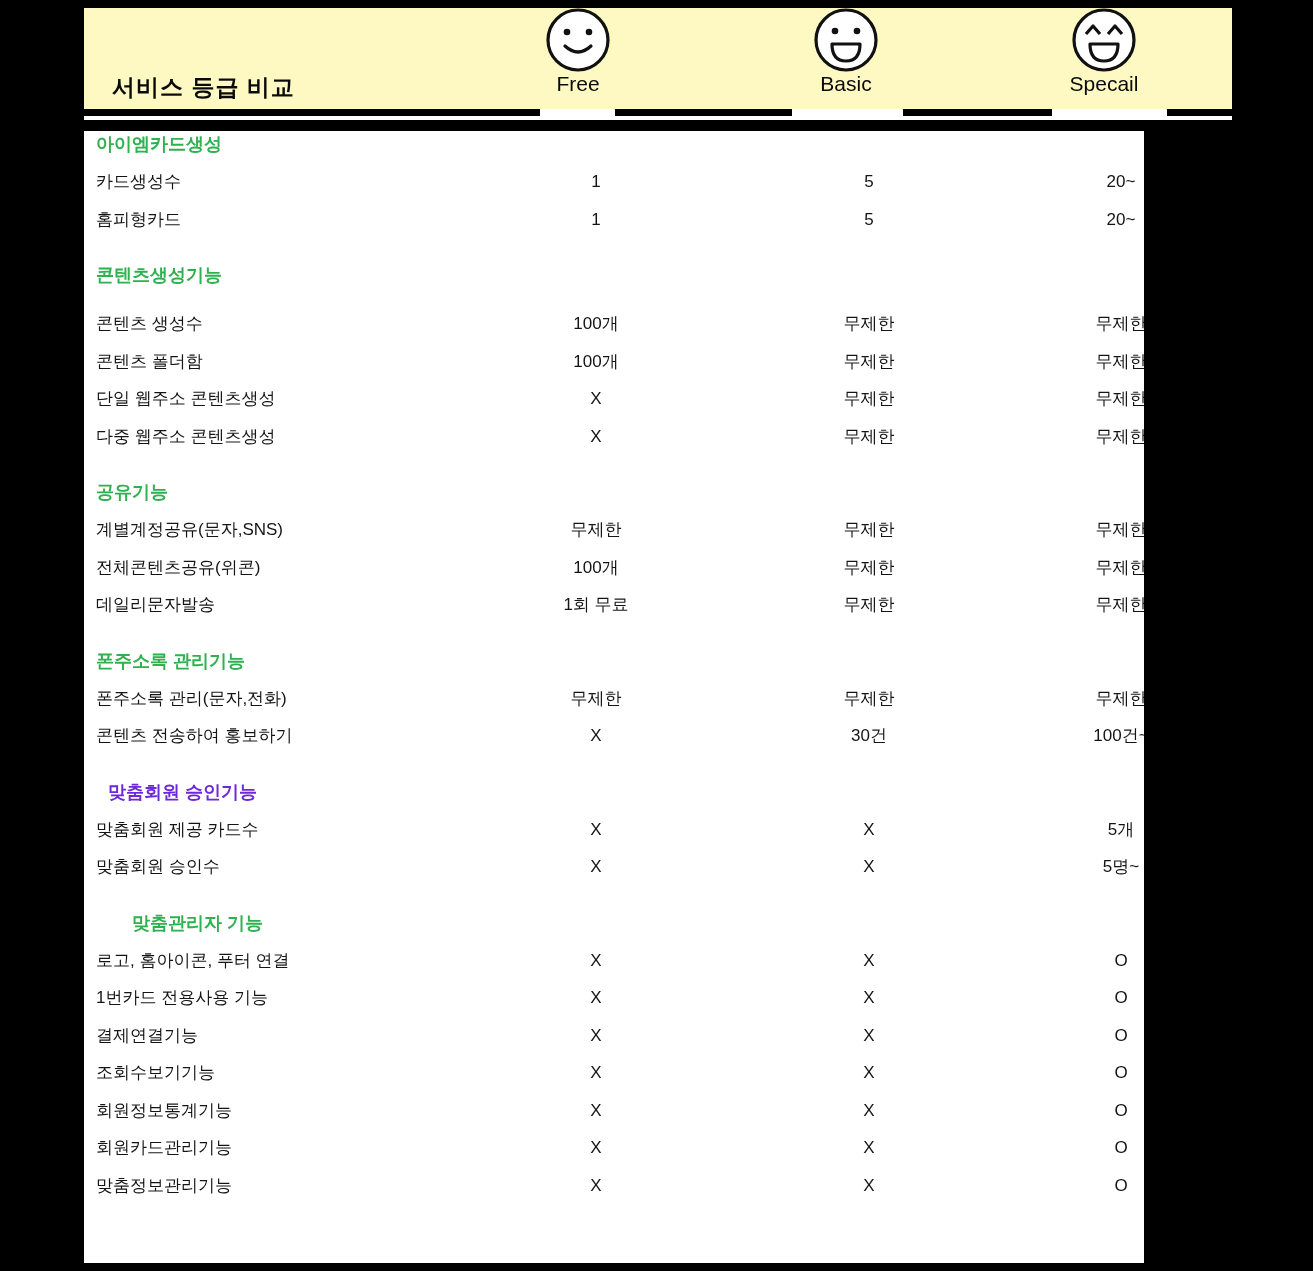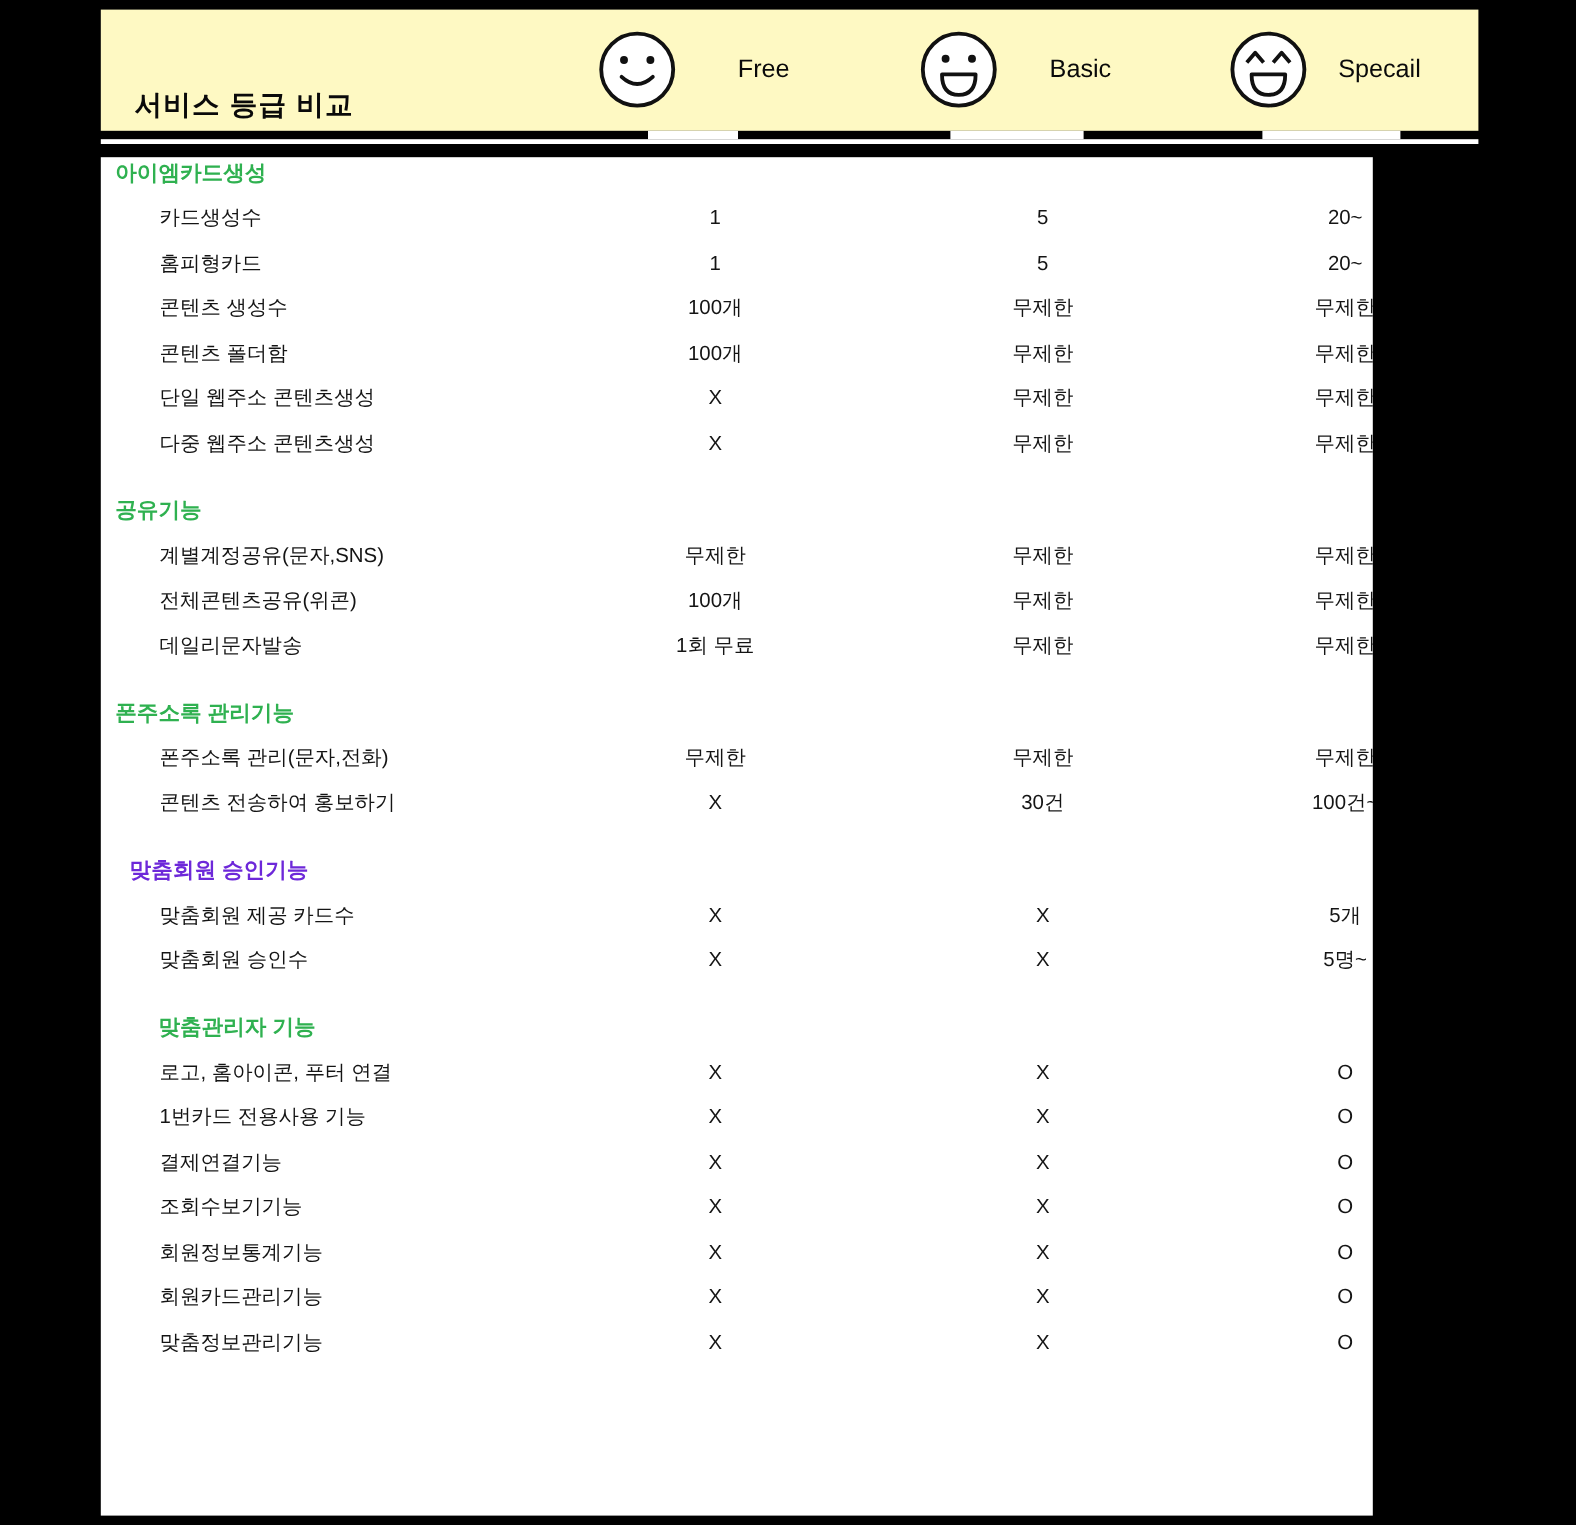--- a/index.html
+++ b/index.html
@@ -14,21 +14,21 @@
     position:absolute;left:84px;top:8px;width:1148px;height:101px;
     background:#fef9c3;
   }
   .title{
     position:absolute;left:28px;bottom:6px;
     font-size:23px;font-weight:600;color:#0a0a0a;letter-spacing:1px;white-space:nowrap;
   }
   .tier{
     position:absolute;top:0;height:101px;width:160px;
     transform:translateX(-50%);
-    display:flex;flex-direction:row;align-items:center;justify-content:space-between;
+    display:flex;flex-direction:column;align-items:center;justify-content:flex-start;
   }
   .tier svg{display:block;margin-top:-1px;}
   .tier-label{font-size:21px;color:#0a0a0a;line-height:1;padding-bottom:3px;white-space:nowrap;}
   
   .notch{position:absolute;top:109px;height:7px;background:#fff;}
   .sliver{position:absolute;left:84px;top:116px;width:1148px;height:4px;background:#fff;}
   
   
   .content{
     position:absolute;left:84px;top:131px;width:1060px;height:1132px;
@@ -39,21 +39,21 @@
     padding-left:12px;font-size:18px;font-weight:700;white-space:nowrap;
   }
   .section:first-child .sec-head{margin-top:-2px;}
   .section:nth-child(2) .sec-head{margin-bottom:15px;}
   .row{
     height:37.5px;display:grid;
     grid-template-columns:392px 240px 306px 198px;
     align-items:center;
   }
   .cell{font-size:17px;line-height:1;}
-  .cell.label{padding-left:12px;white-space:nowrap;margin-left:37px;}
+  .cell.label{padding-left:12px;white-space:nowrap;}
   .cell.v{text-align:center;white-space:nowrap;}
 </style>
 </head>
 <body>
 
 <div class="header">
   <div class="title">서비스 등급 비교</div>
 
   <div class="tier" style="left:494px">
     <svg width="66" height="66" viewBox="0 0 66 66">
@@ -101,20 +101,21 @@
     <div class="cell v">20~</div>
   </div>
       <div class="row">
     <div class="cell label">홈피형카드</div>
     <div class="cell v">1</div>
     <div class="cell v">5</div>
     <div class="cell v">20~</div>
   </div>
     </div>
     <div class="section">
+    <div class="sec-head" style="color: rgb(47, 177, 80);">콘텐츠생성기능</div>
   <div class="row">
     <div class="cell label">콘텐츠 생성수</div>
     <div class="cell v">100개</div>
     <div class="cell v">무제한</div>
     <div class="cell v">무제한</div>
   </div>
       <div class="row">
     <div class="cell label">콘텐츠 폴더함</div>
     <div class="cell v">100개</div>
     <div class="cell v">무제한</div>

